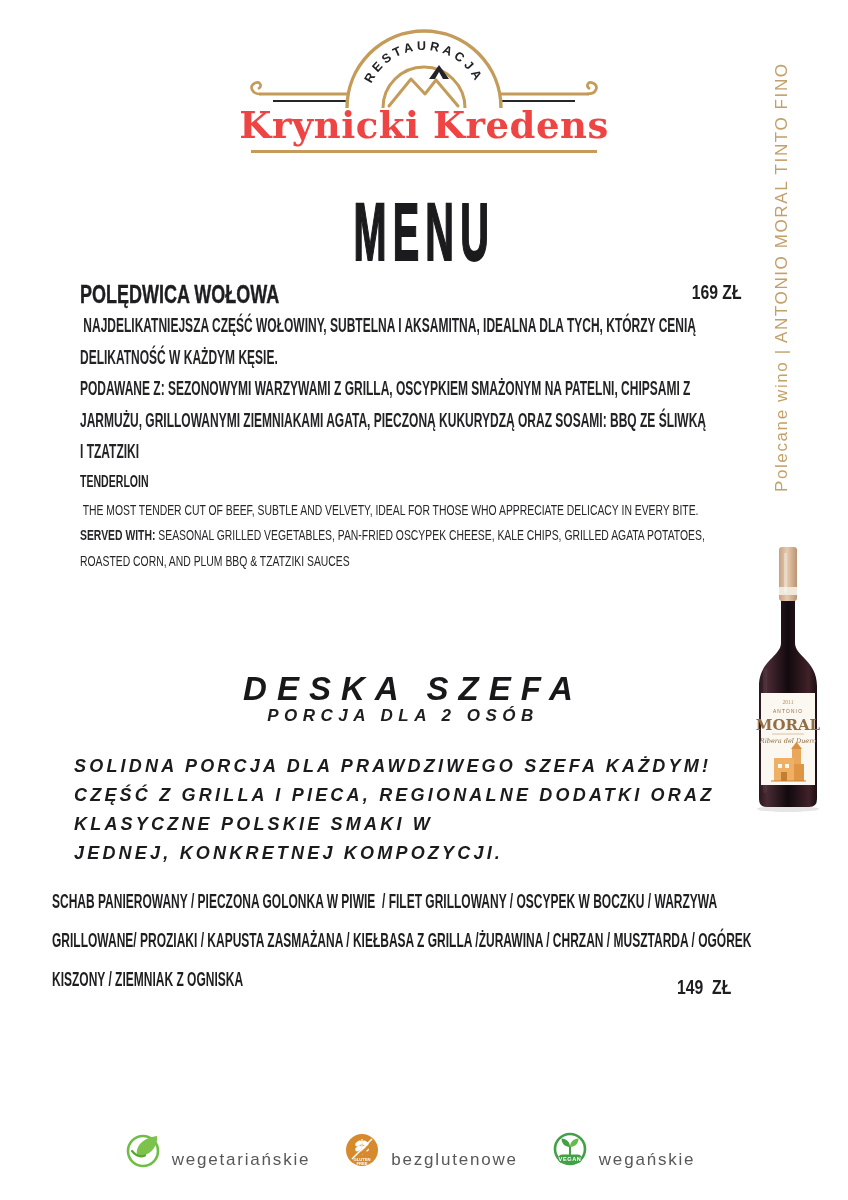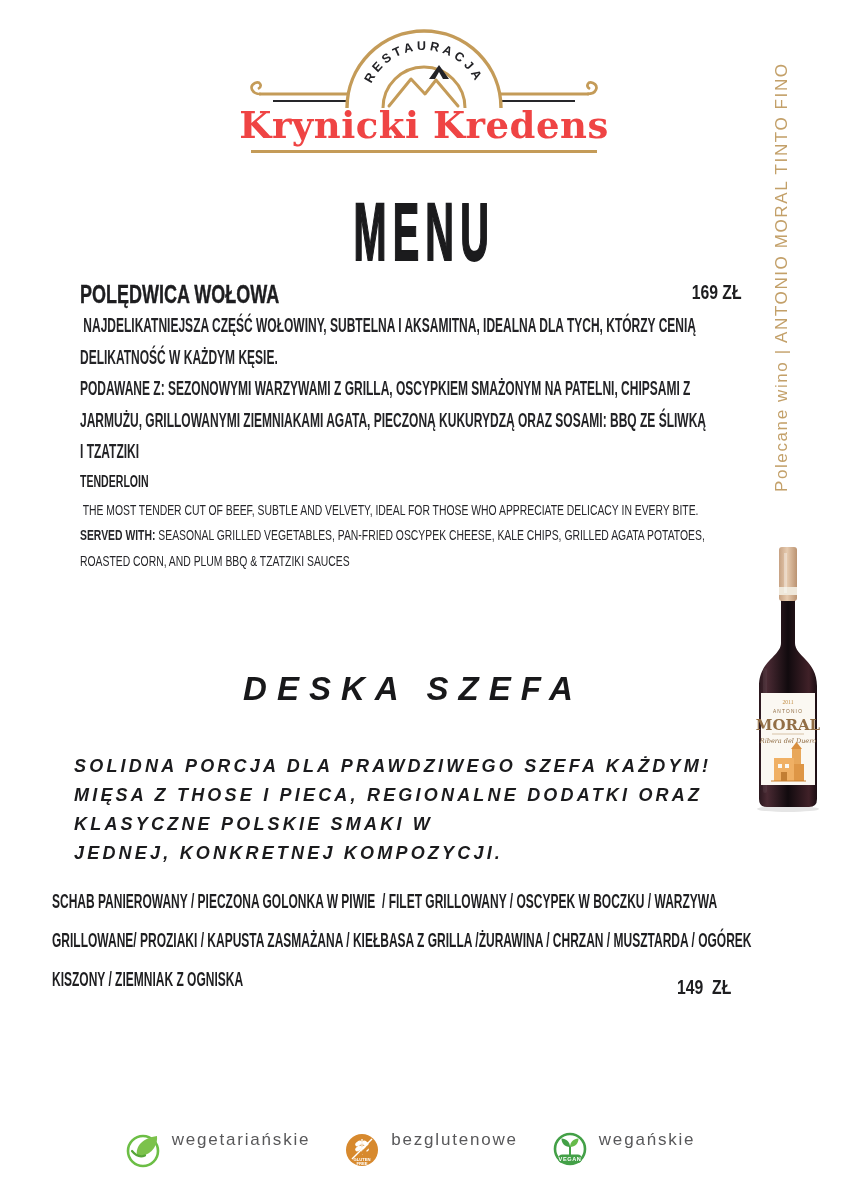--- a/index.html
+++ b/index.html
@@ -83,21 +83,21 @@
     position:absolute; top:975px; right:117px; font-size:21px; font-weight:700;
     white-space:pre; transform:scaleX(0.75); transform-origin:right top;
   }
 
   
   .badges {
     position:absolute; top:1130px; left:0; width:848px; padding-right:30px;
     box-sizing:border-box; display:flex; justify-content:center; align-items:center;
     column-gap:32px;
   }
-  .badge { display:flex; align-items:flex-start; column-gap:9px; }
+  .badge { display:flex; align-items:flex-end; column-gap:9px; }
   .badge-label { font-size:17px; letter-spacing:1.8px; color:#58585A; }
 </style>
 </head>
 <body>
 
 <div class="page">
 
   <header class="logo">
     <svg width="370" height="82" viewBox="0 0 370 82">
 
@@ -187,23 +187,24 @@
       <rect x="43" y="221" width="10" height="17" fill="#DE9646"></rect>
       <rect x="27" y="221" width="4" height="4" fill="#FBF8F2"></rect>
       <rect x="34" y="221" width="4" height="4" fill="#FBF8F2"></rect>
       <rect x="30" y="229" width="6" height="9" fill="#C27E33"></rect>
       <path d="M20 238 H55" stroke="#C9802F" stroke-width="1.2"></path>
     </g>
     <rect x="12" y="125" width="4" height="125" rx="2" fill="rgba(255,255,255,0.06)"></rect>
   </svg>
 
   <h2 class="d2-name">DESKA SZEFA</h2>
+  <div class="d2-sub">PORCJA DLA 2 OSÓB</div>
   <div class="d2-desc">
     <div>SOLIDNA PORCJA DLA PRAWDZIWEGO SZEFA KAŻDYM!</div>
-    <div>MIĘSA Z THOSE I PIECA, REGIONALNE DODATKI ORAZ</div>
+    <div>CZĘŚĆ Z GRILLA I PIECA, REGIONALNE DODATKI ORAZ</div>
     <div>KLASYCZNE POLSKIE SMAKI W</div>
     <div>JEDNEJ, KONKRETNEJ KOMPOZYCJI.</div>
   </div>
   <div class="d2-ing">
     <div>SCHAB PANIEROWANY / PIECZONA GOLONKA W PIWIE  / FILET GRILLOWANY / OSCYPEK W BOCZKU / WARZYWA</div>
     <div>GRILLOWANE/ PROZIAKI / KAPUSTA ZASMAŻANA / KIEŁBASA Z GRILLA /ŻURAWINA / CHRZAN / MUSZTARDA / OGÓREK</div>
     <div>KISZONY / ZIEMNIAK Z OGNISKA</div>
   </div>
   <div class="d2-price">149  ZŁ</div>
 

